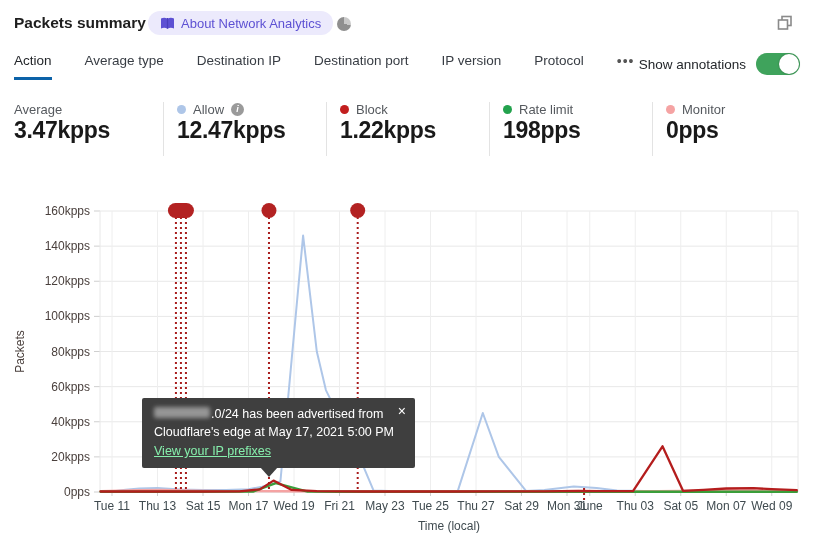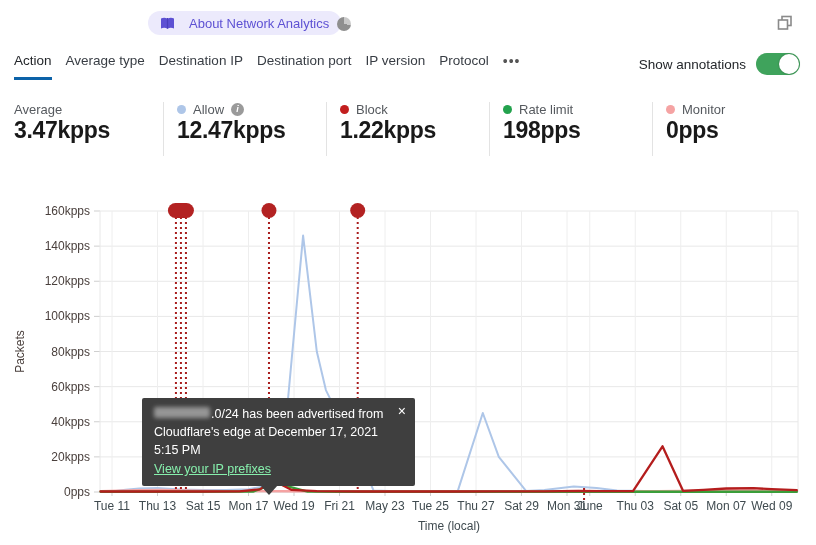--- a/index.html
+++ b/index.html
@@ -1,26 +1,26 @@
 <!DOCTYPE html>
 <html><head>
 <meta charset="utf-8">
 <style>
   html,body{margin:0;padding:0;background:#fff;}
   .app{position:relative;width:816px;height:545px;background:#fff;overflow:hidden;
        font-family:"Liberation Sans",sans-serif;color:#222;}
   
   .title{position:absolute;left:14px;top:14px;font-size:15.5px;font-weight:bold;color:#1e1e1e;}
-  .badge{position:absolute;left:148px;top:11px;height:24px;display:flex;align-items:center;gap:14px;
+  .badge{position:absolute;left:148px;top:11px;height:24px;display:flex;align-items:center;gap:6px;
          padding:0 12px;border-radius:13px;background:#eceafc;color:#5d51d3;font-size:13px;cursor:pointer;}
   .pie-icon{position:absolute;left:337px;top:17px;width:14px;height:14px;border-radius:50%;
             background:conic-gradient(#c9c9c9 0deg 100deg,#8f8f8f 100deg 360deg);}
   .restore-btn{position:absolute;left:774px;top:12px;width:22px;height:22px;cursor:pointer;}
   
-  .tabs{position:absolute;left:14px;top:53px;display:flex;gap:14px;font-size:13.5px;color:#383d44;}
+  .tabs{position:absolute;left:14px;top:53px;display:flex;gap:33px;font-size:13.5px;color:#383d44;}
   .tab{padding-bottom:9px;cursor:pointer;white-space:nowrap;}
   .tab.active{border-bottom:3px solid #0c62a8;color:#24272b;}
   .tab-more{color:#555;letter-spacing:1px;cursor:pointer;font-size:14px;}
   .toggle-row{position:absolute;right:16px;top:53px;display:flex;align-items:center;gap:10px;}
   .toggle-label{font-size:13.5px;color:#24272b;}
   .toggle{width:44px;height:22px;border-radius:11px;background:#3fa35c;position:relative;cursor:pointer;}
   .knob{position:absolute;right:1px;top:1px;width:20px;height:20px;border-radius:50%;background:#fff;
         box-shadow:0 0 2px rgba(0,0,0,.35);}
   
   .stat{position:absolute;top:101px;width:150px;}
@@ -39,20 +39,21 @@
             filter:blur(2px);vertical-align:baseline;margin-right:1px;}
   .tt-link{color:#86efac;text-decoration:underline;cursor:pointer;display:inline-block;margin-top:1px;}
   .tt-arrow{position:absolute;left:118px;bottom:-9px;width:0;height:0;
             border-left:9px solid transparent;border-right:9px solid transparent;border-top:10px solid #3f3f3f;}
 </style>
 </head>
 <body>
 
 <div class="app">
 
+  <div class="title">Packets summary</div>
 
   <div class="badge">
     <span style="display:inline-flex">
       <svg width="15" height="13" viewBox="0 0 15 13">
           <path d="M1 1.5C3 .4 5.5.4 7.2 1.6v10C5.5 10.4 3 10.4 1 11.5zM14 1.5C12 .4 9.5.4 7.8 1.6v10c1.7-1.2 4.2-1.2 6.2-.1z" fill="#5d51d3"></path>
           <rect x="6.9" y="1" width="1.2" height="10.8" fill="#4a3fbb"></rect>
         </svg>
     </span>
     <span>About Network Analytics</span>
   </div>
@@ -216,18 +217,18 @@
         <line x1="268.975" y1="22" x2="268.975" y2="297" stroke="#a81c1c" stroke-width="2" stroke-dasharray="2 3"></line>
         <circle cx="268.975" cy="15.5" r="7.5" fill="#b32222"></circle>
         <line x1="357.70000000000005" y1="22" x2="357.70000000000005" y2="297" stroke="#a81c1c" stroke-width="2" stroke-dasharray="2 3"></line>
         <circle cx="357.70000000000005" cy="15.5" r="7.5" fill="#b32222"></circle>
         <line x1="584.0625" y1="293" x2="584.0625" y2="307" stroke="#a81c1c" stroke-width="2" stroke-dasharray="2 3"></line>
       </svg>
 
     <div class="tooltip">
       <span class="tt-close">×</span>
       <div><span class="redacted"></span><span>.0/24 has been advertised from</span></div>
-      <div>Cloudflare's edge at December 17, 2021 5:15 PM</div>
+      <div>Cloudflare's edge at May 17, 2021 5:00 PM</div>
       <a class="tt-link">View your IP prefixes</a>
       <div class="tt-arrow"></div>
     </div>
   </div>
 </div>
 
 </body></html>

